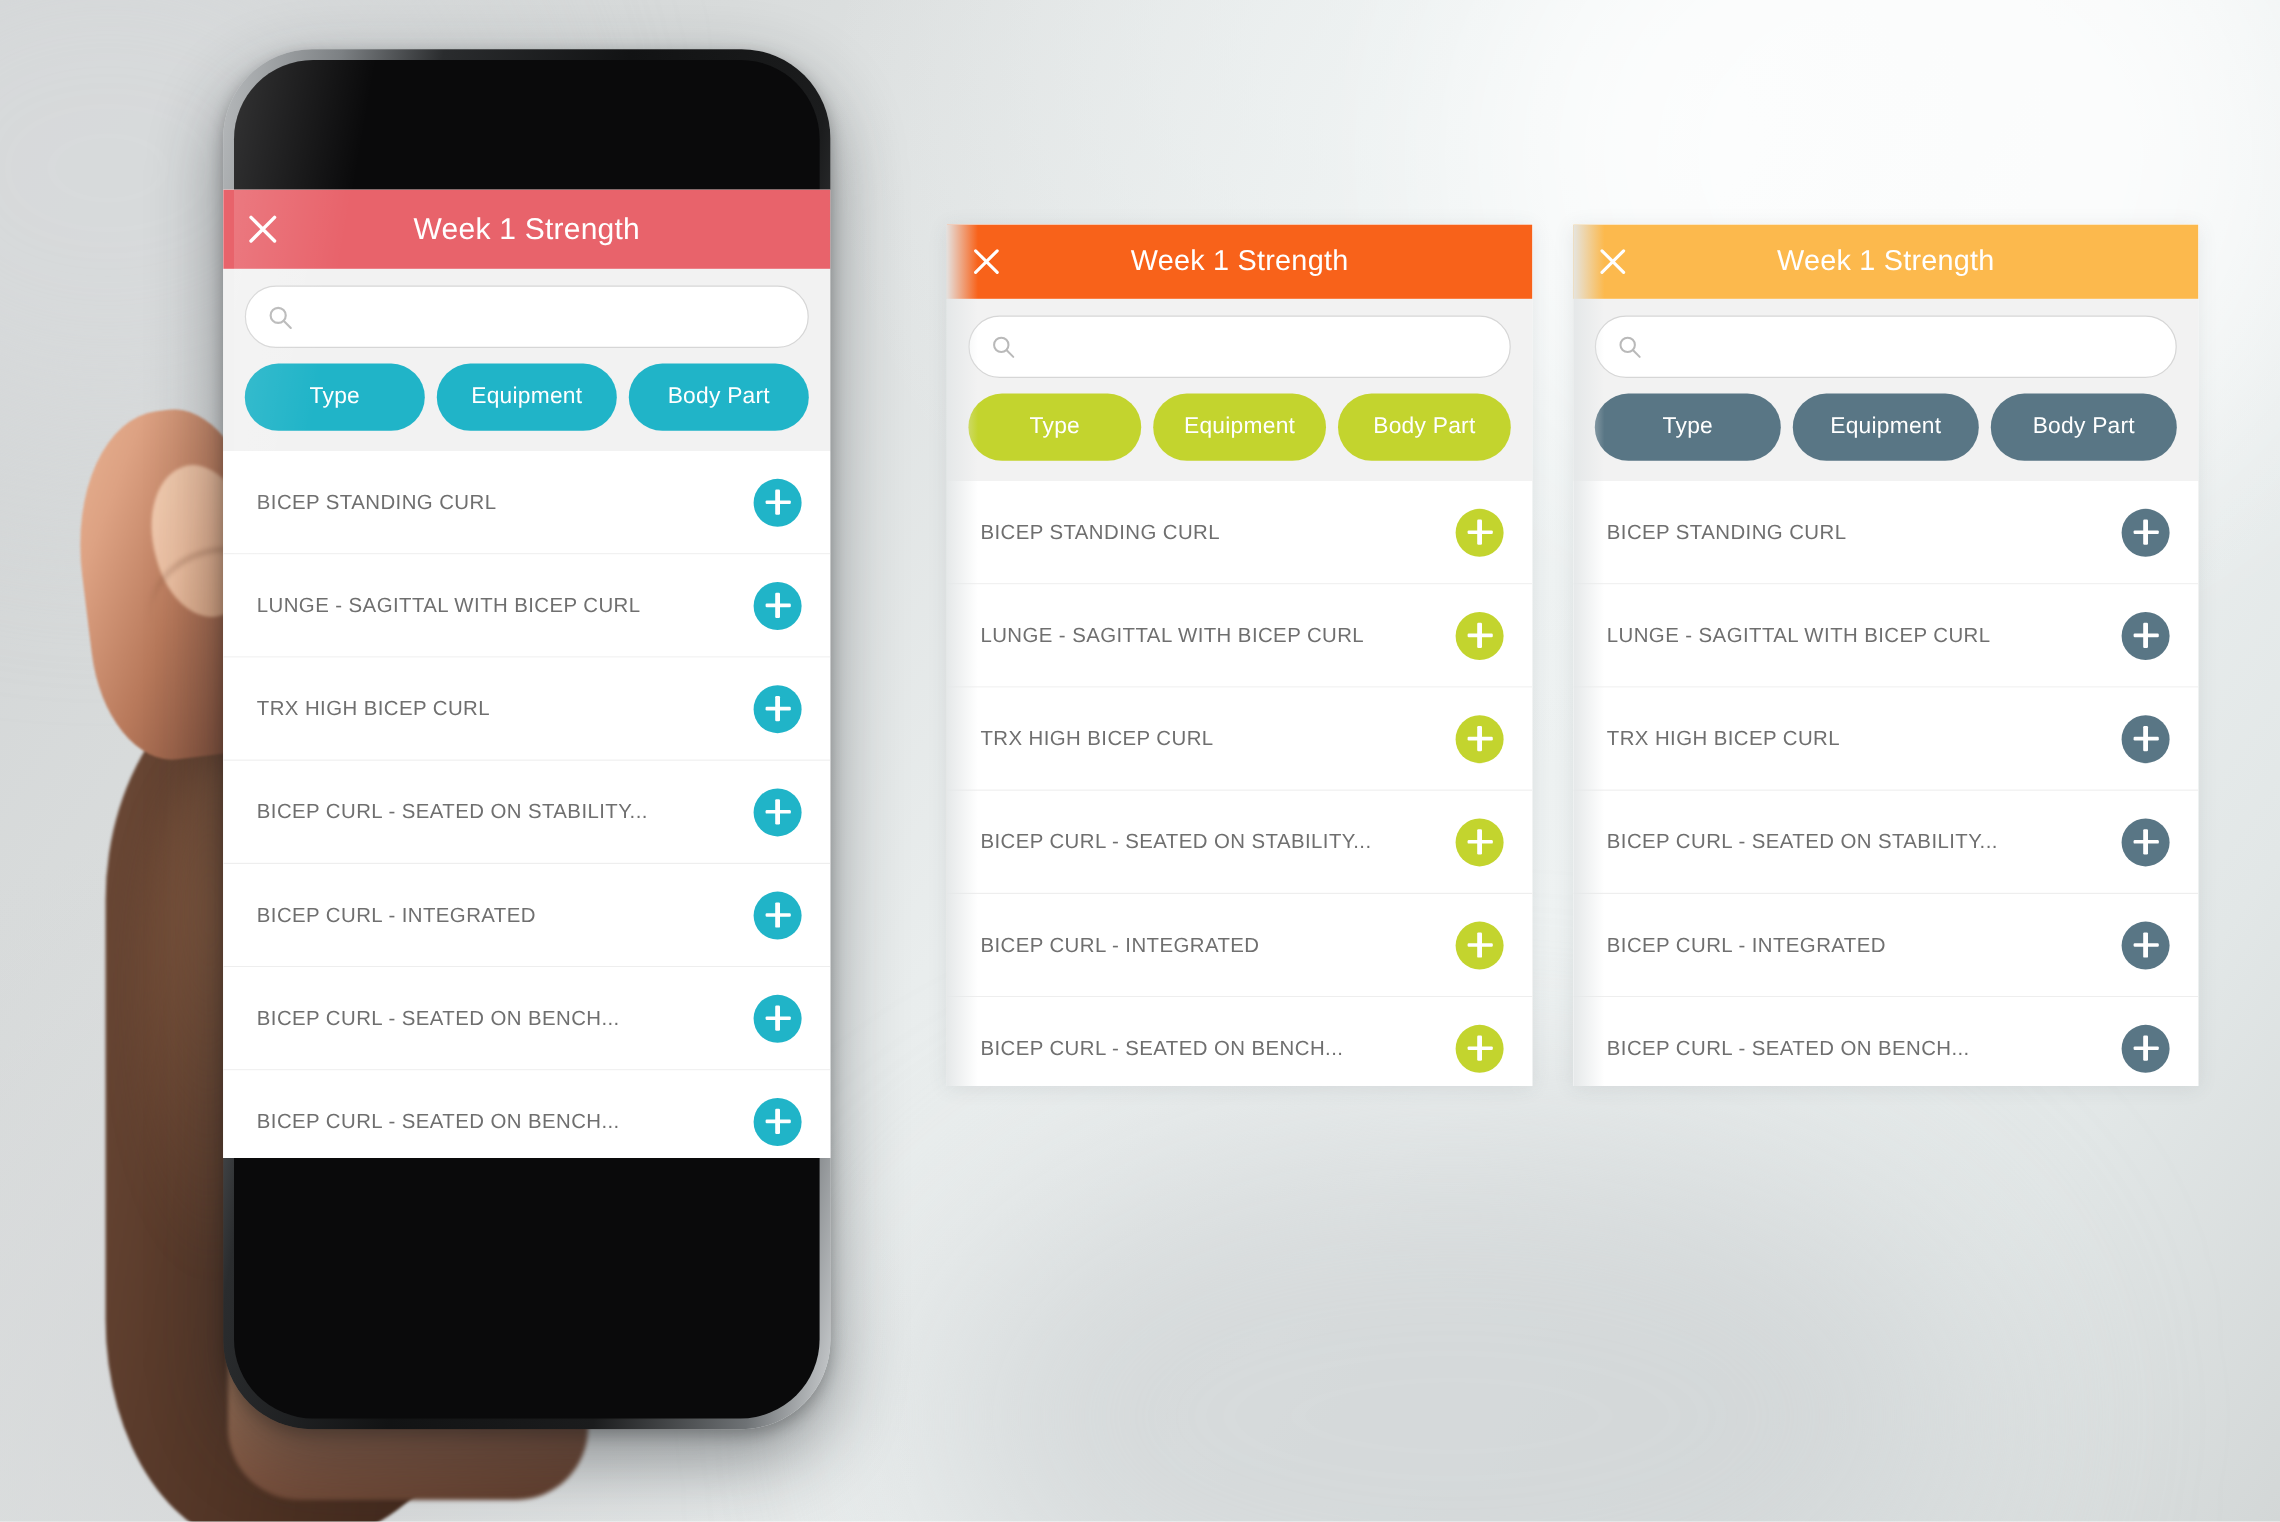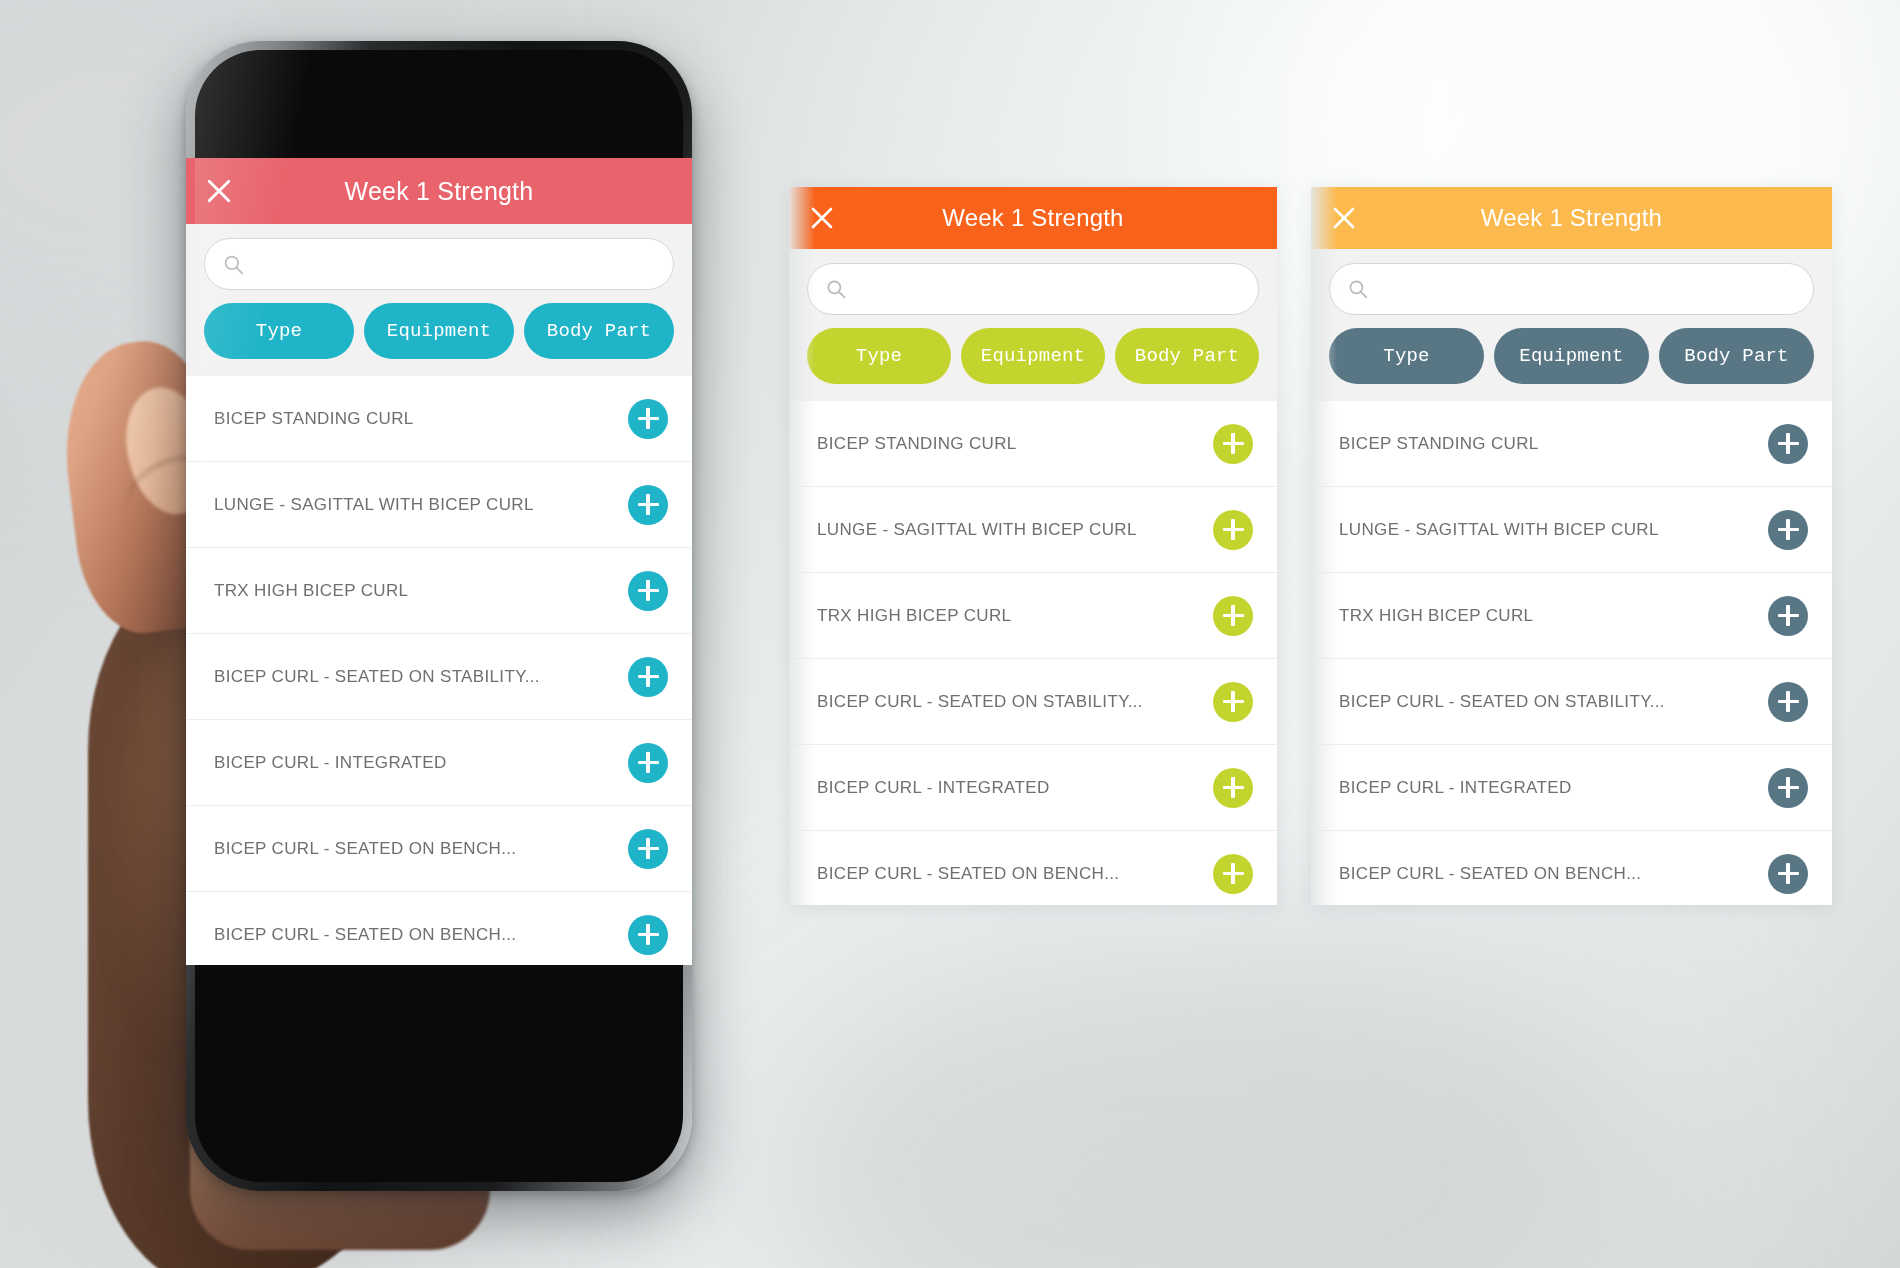--- a/index.html
+++ b/index.html
@@ -223,21 +223,21 @@
     display: flex;
     gap: 10px;
     margin-top: 13px;
   }
   .pill {
     flex: 1;
     height: 56px;
     border-radius: 28px;
     border: 0;
     color: #ffffff;
-    font-family: Liberation Mono, monospace;
+    font-family: Liberation Sans, sans-serif;
     font-size: 19px;
     font-weight: 400;
     letter-spacing: .2px;
     cursor: pointer;
     display: flex;
     align-items: center;
     justify-content: center;
   }
 
   .ex-list { flex: 1; background: #ffffff; overflow: hidden; }

